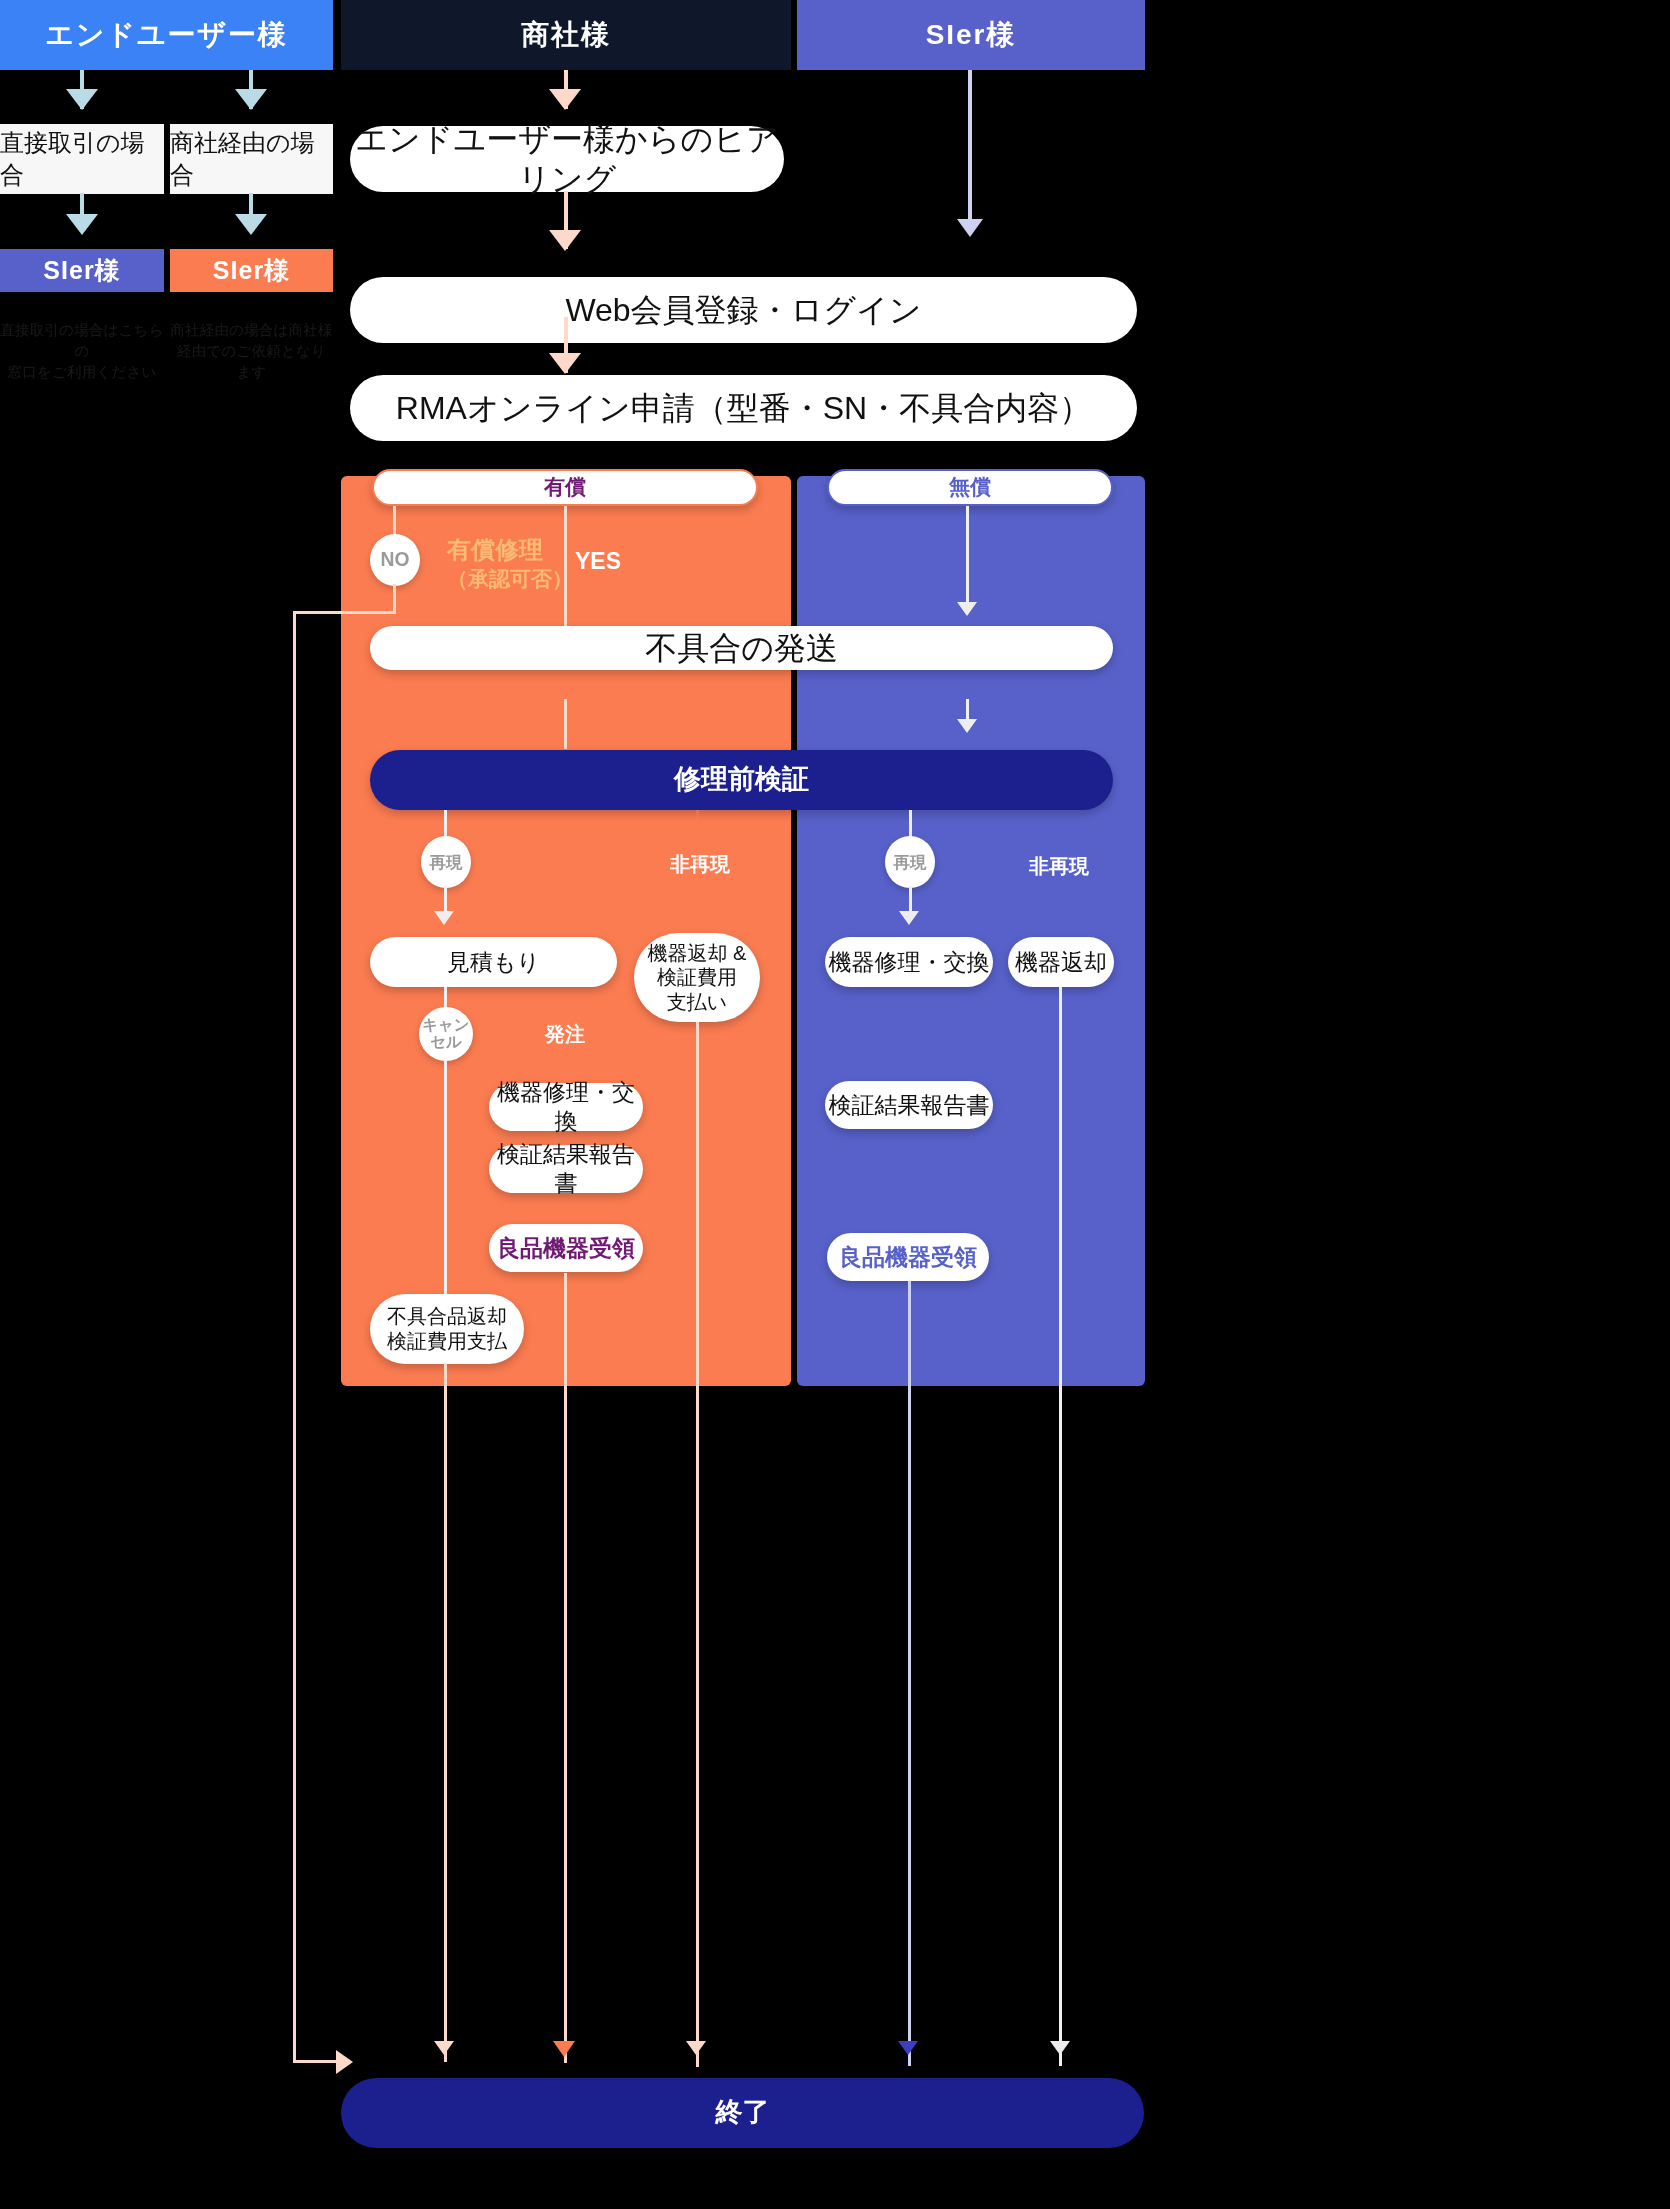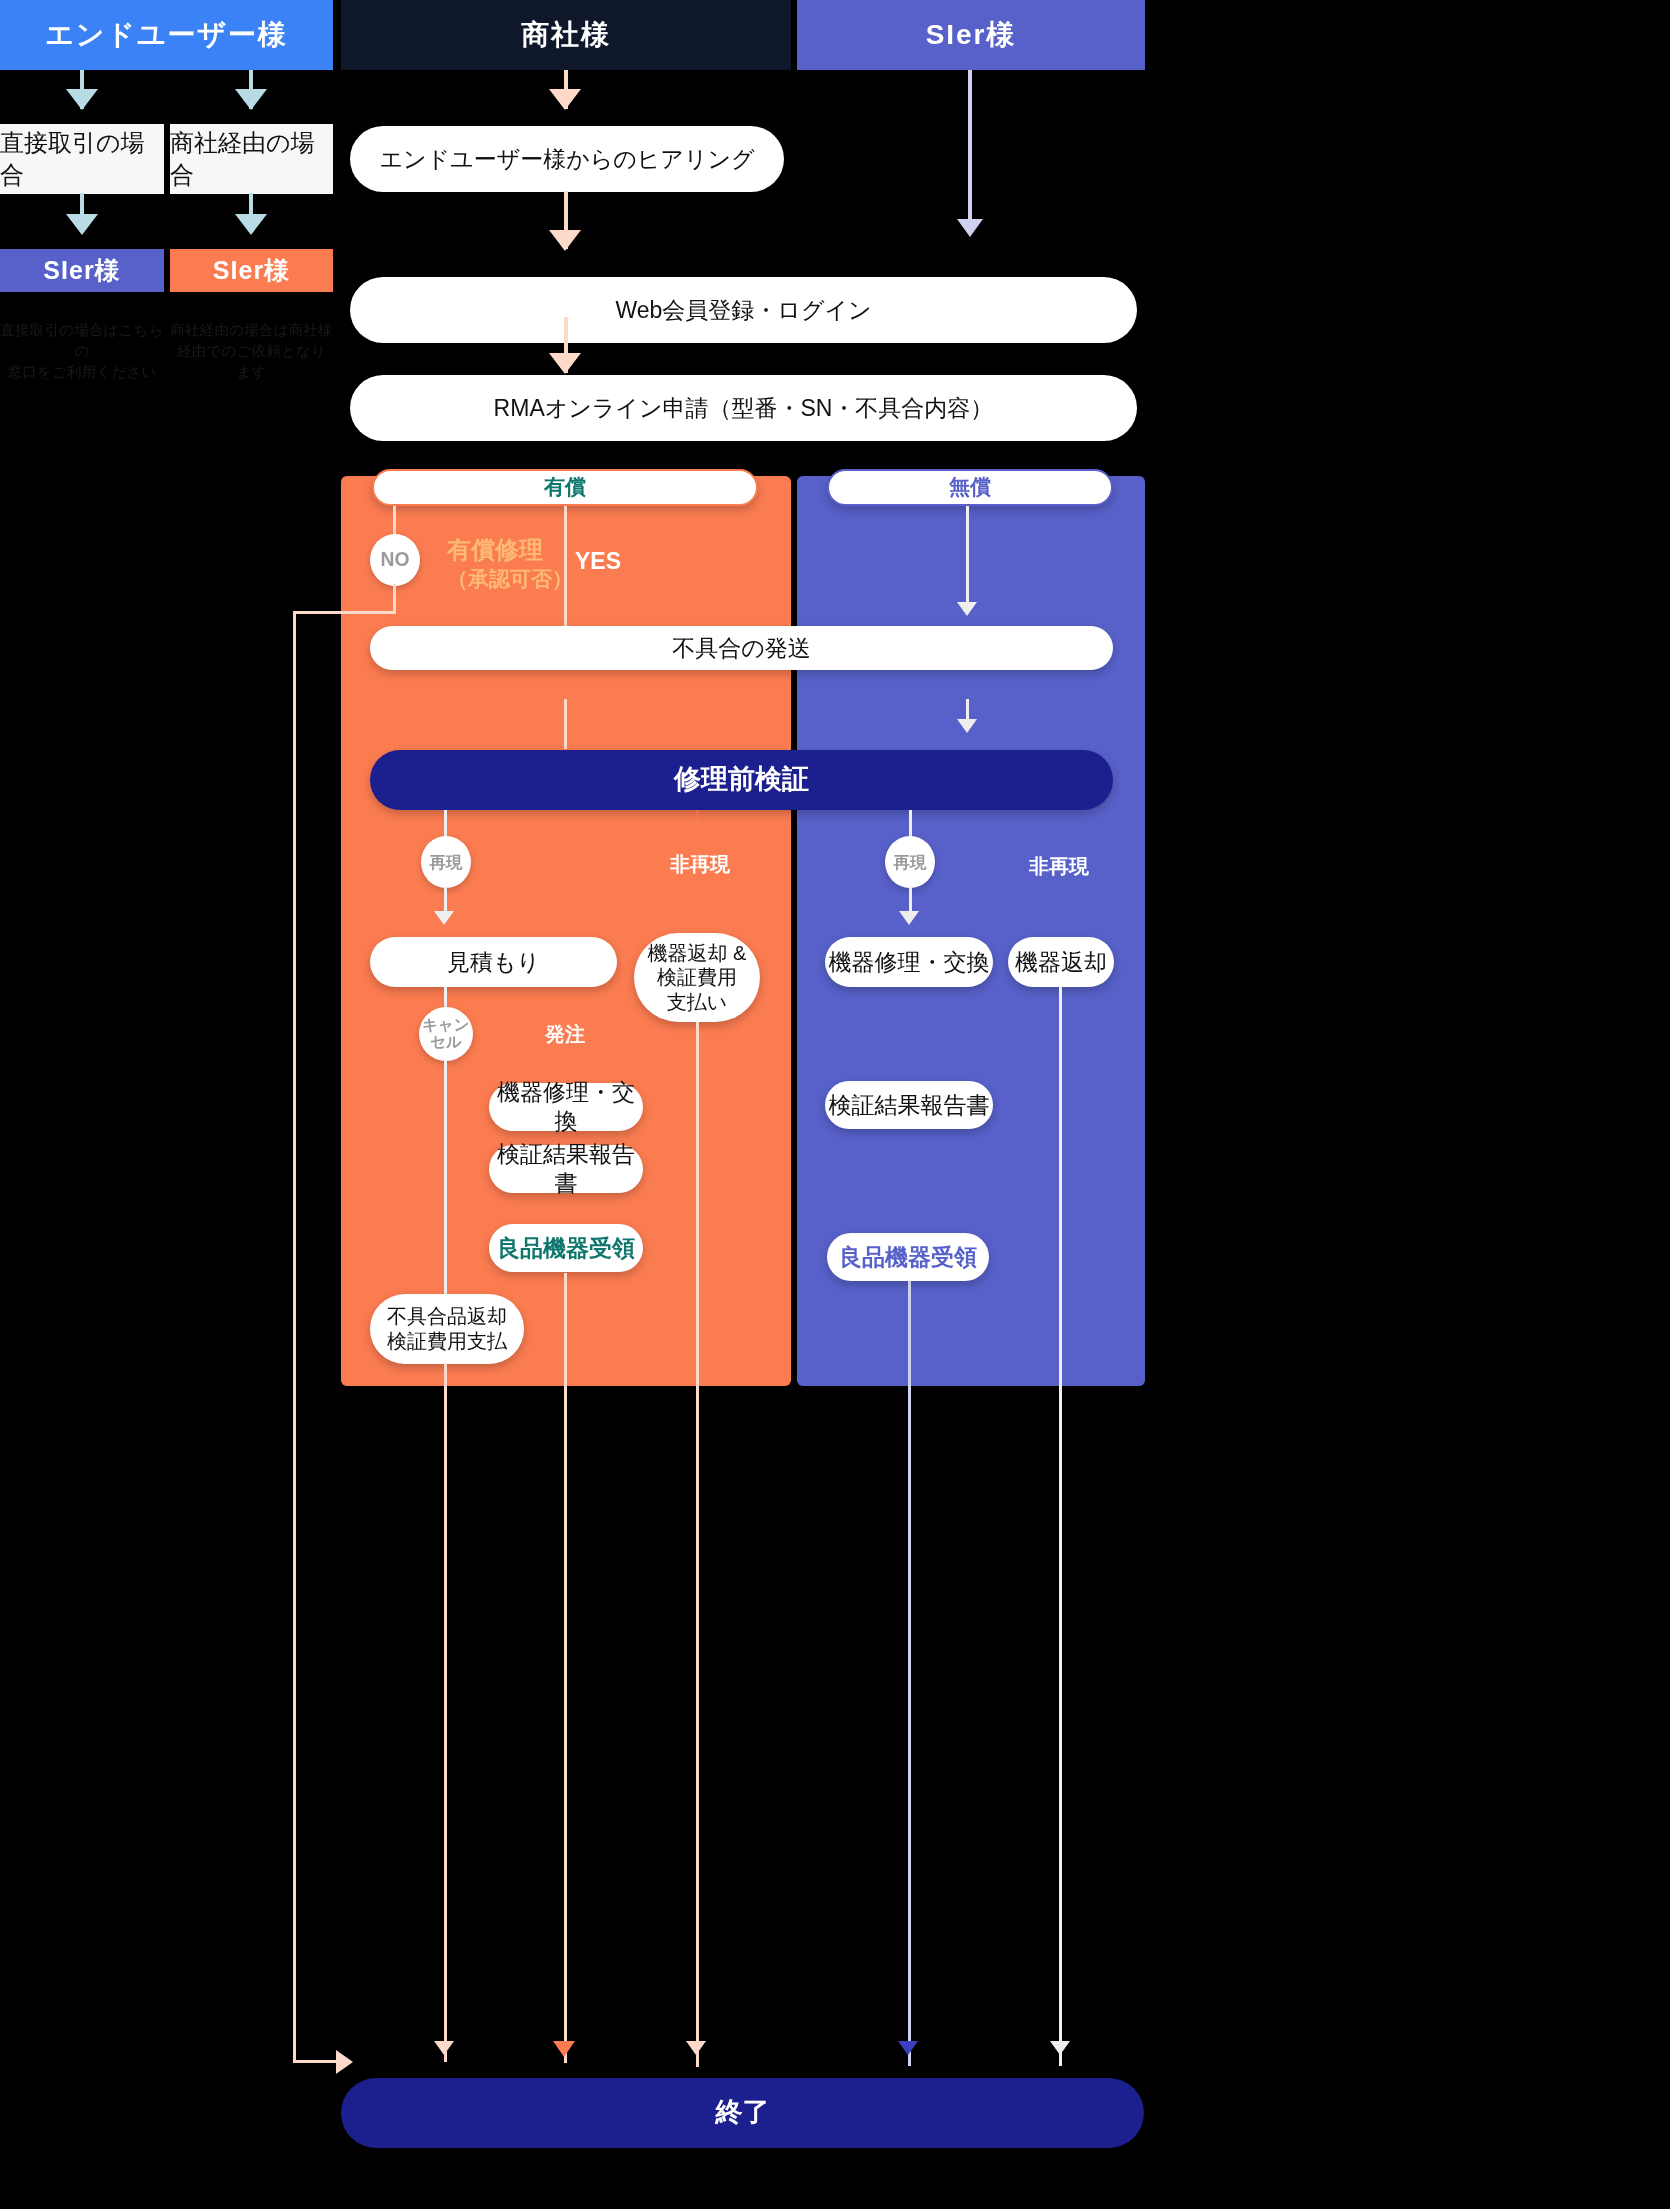--- a/index.html
+++ b/index.html
@@ -34,26 +34,26 @@
 
   .tiny-note{
     color:#1a1a1a;font-size:14.5px;line-height:1.45;text-align:center;
     letter-spacing:0.2px;white-space:pre-line;
   }
 
   
   .pill{
     background:#fff;border-radius:965px;
     display:flex;align-items:center;justify-content:center;text-align:center;
-    color:#111;font-size:23px;line-height:1.25;
+    color:#111;font-size:32px;line-height:1.25;
     box-shadow:0 3.9px 9.7px rgba(0,0,0,.22);
   }
   .pill.small{ font-size:23px; }
   .pill.navy{ background:#1c1f8e;color:#fff;font-weight:bold;font-size:27px; }
-  .pill.tag-orange{ color:#0f766e;font-weight:bold; }
+  .pill.tag-orange{ color:#701a75;font-weight:bold; }
   .pill.tag-purple{ color:#5761c9;font-weight:bold; }
   .pill.outline-orange{ border:2.9px solid #fb7c51; }
   .pill.outline-purple{ border:2.9px solid #5761c9; }
 
   
   .lane-panel{ border-radius:5.8px; }
   .panel-orange{ background:#fb7c51; }
   .panel-purple{ background:#5761c9; }
 
   

